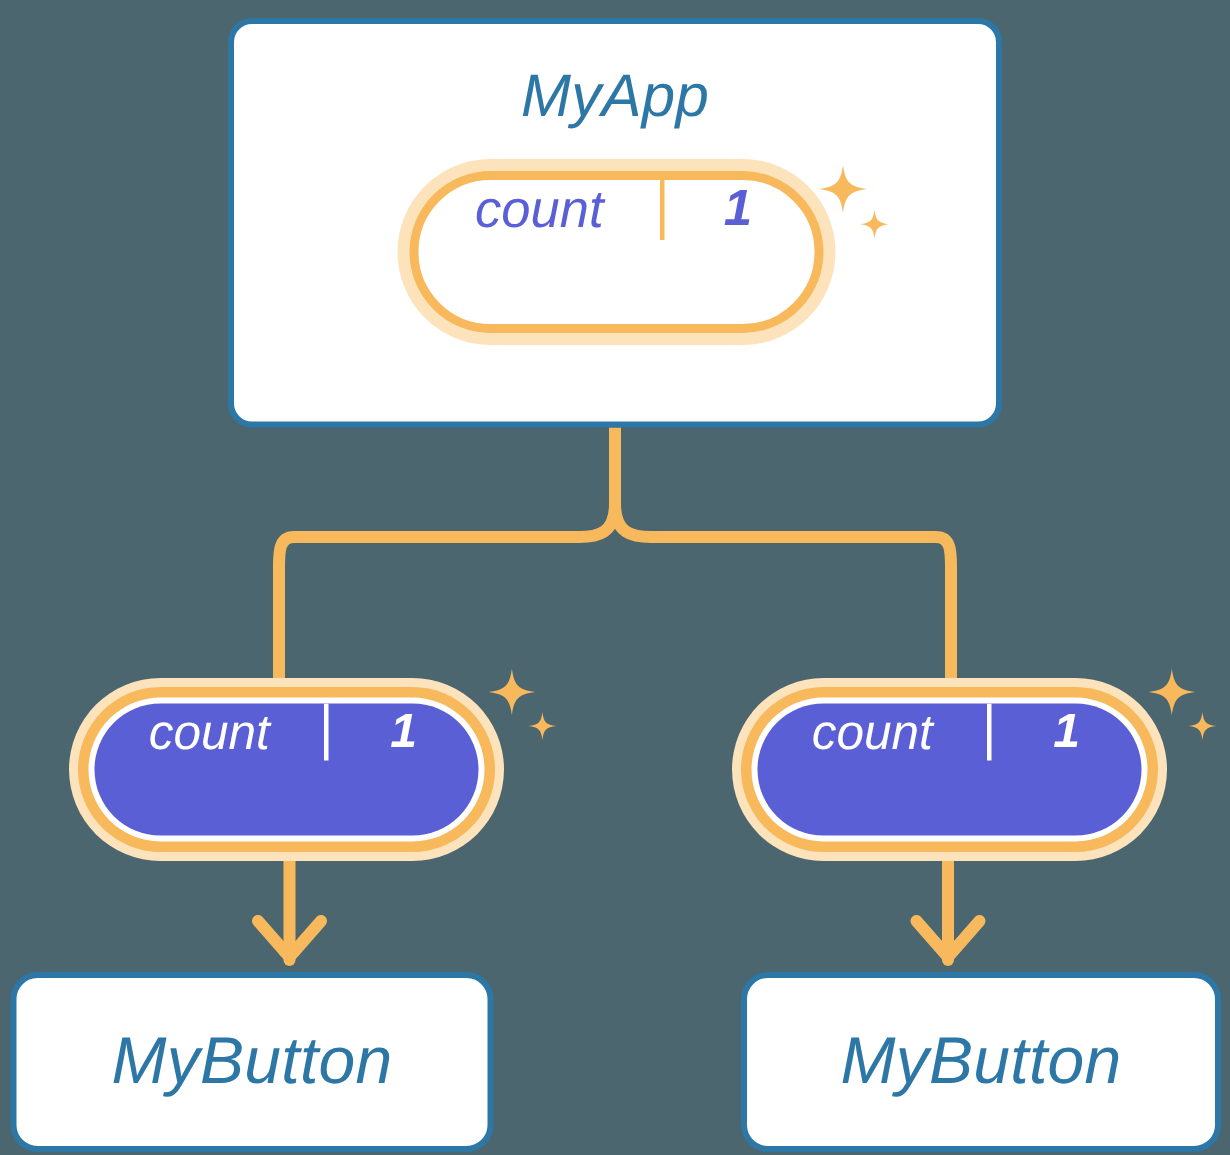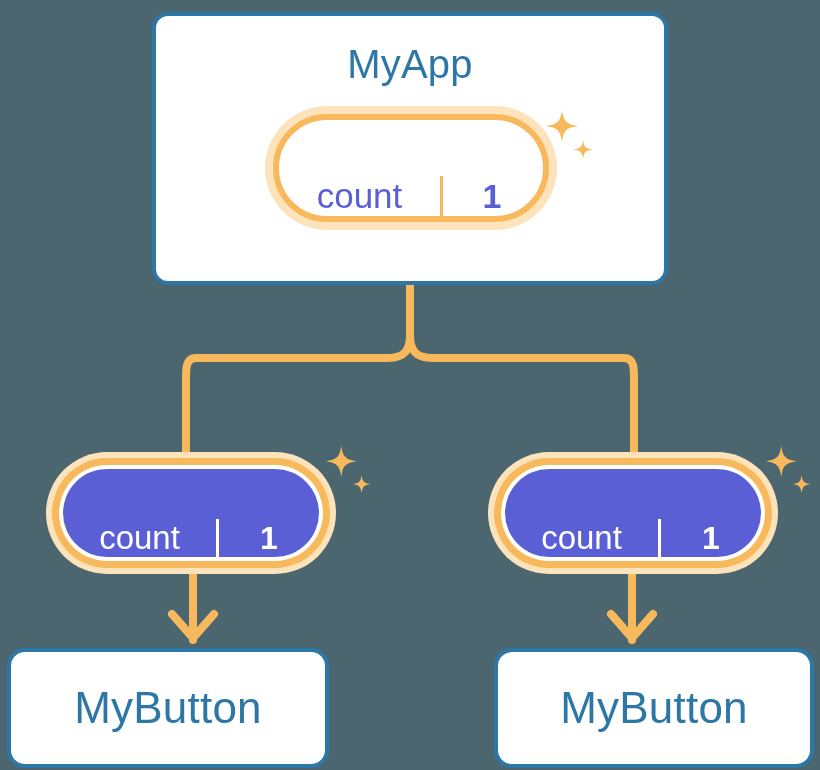--- a/index.html
+++ b/index.html
@@ -10,20 +10,21 @@
     width: 820px;
     height: 770px;
     background: #4c6670;
     font-family: "Liberation Sans", sans-serif;
     overflow: hidden;
   }
   #stage {
     position: relative;
     width: 720px;
     height: 770px;
+    font-style: italic;
   }
 
   
   #wires {
     position: absolute;
     left: 0;
     top: 0;
     width: 820px;
     height: 770px;
     pointer-events: none;
@@ -96,21 +97,21 @@
     bottom: 0;
     border-radius: 999px;
     background: #fce3bb;
   }
   
   .pill {
     position: absolute;
     border-radius: 999px;
     box-sizing: border-box;
     display: flex;
-    align-items: flex-end;
+    align-items: flex-start;
     overflow: hidden;
   }
   .pill-cell {
     display: flex;
     align-items: center;
     justify-content: center;
     box-sizing: border-box;
   }
   .pill-key {
     flex: 0 0 auto;

